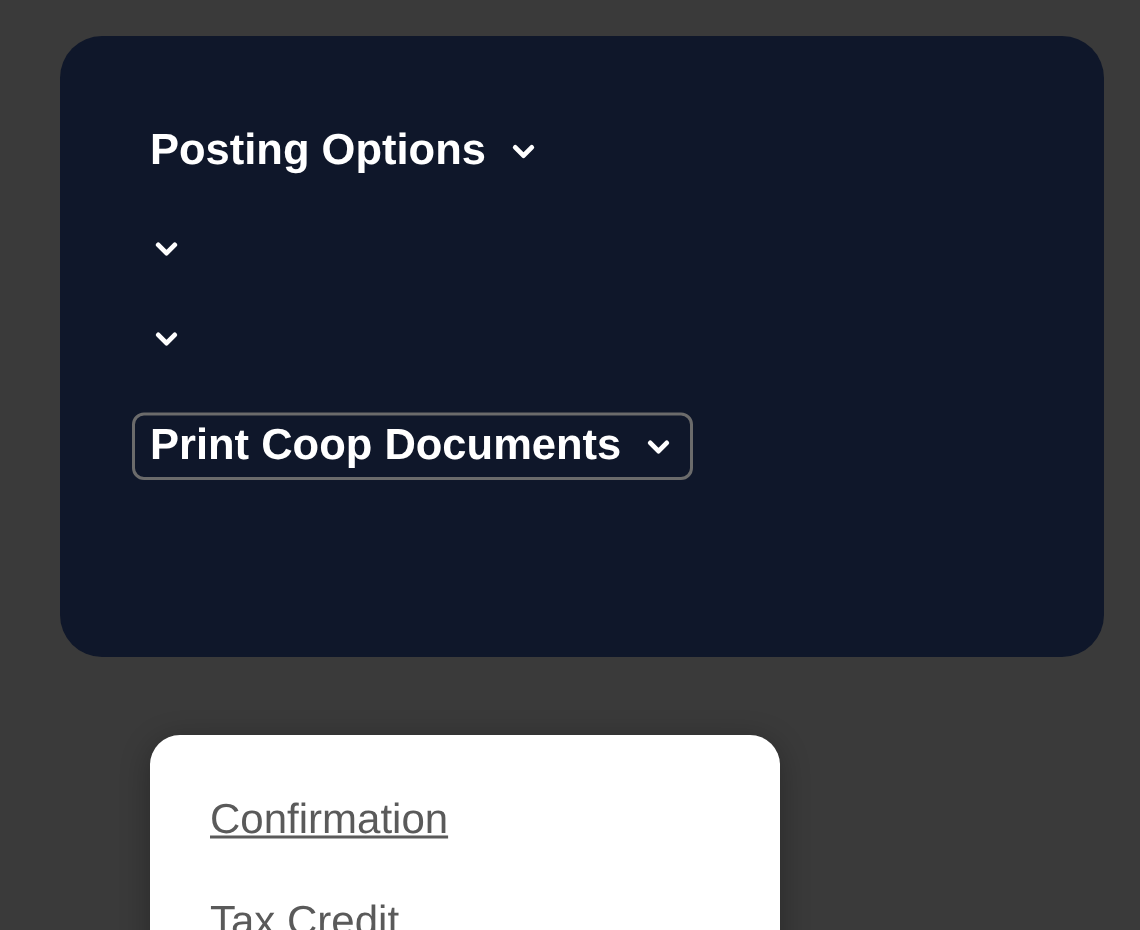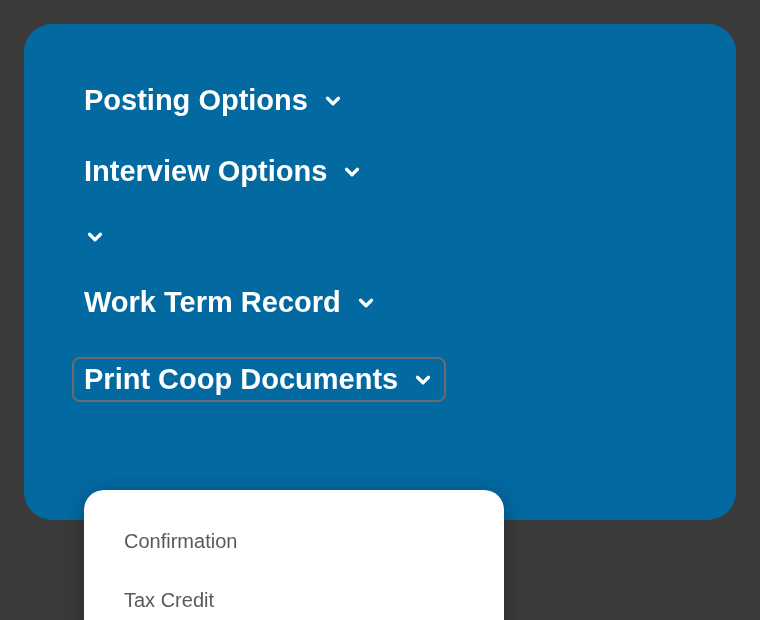--- a/index.html
+++ b/index.html
@@ -8,22 +8,22 @@
       box-sizing: border-box;
     }
     body {
       width: 760px;
       height: 620px;
       background: #3a3a3a;
       font-family: -apple-system, BlinkMacSystemFont, "Segoe UI", Helvetica, Arial, sans-serif;
       overflow: hidden;
     }
     .panel {
-      margin: 24px 24px 0 24px;
-      background: #0369a1;
+      margin: 24px 24px 0 40px;
+      background: #0f172a;
       border-radius: 28px;
       padding: 60px 60px 80px 60px;
       position: relative;
     }
     .menu-item {
       display: flex;
       align-items: center;
       gap: 14px;
       color: #ffffff;
       font-size: 29px;
@@ -56,24 +56,25 @@
       left: 60px;
       top: 466px;
       width: 420px;
       background: #ffffff;
       border-radius: 20px 20px 0 0;
       padding: 40px 40px 20px 40px;
       box-shadow: 0 4px 20px rgba(0,0,0,0.3);
     }
     .dropdown-item {
       color: #5a5a5a;
-      font-size: 20px;
+      font-size: 28px;
       font-weight: 400;
       margin-bottom: 36px;
       cursor: pointer;
+      text-decoration: underline;
     }
     .dropdown-item:last-child {
       margin-bottom: 0;
     }
   </style>
 </head>
 <body>
 
 <div class="panel">
 
@@ -81,44 +82,35 @@
     <span>Posting Options</span>
     <span class="chevron">
       <svg viewBox="0 0 24 24" fill="none" stroke="#ffffff" stroke-width="3.5" stroke-linecap="round" stroke-linejoin="round">
           <polyline points="6 9 12 15 18 9"></polyline>
         </svg>
     </span>
   </div>
 
 
   <div class="menu-item">
-    <span>Interview Options</span>
     <span class="chevron">
       <svg viewBox="0 0 24 24" fill="none" stroke="#ffffff" stroke-width="3.5" stroke-linecap="round" stroke-linejoin="round">
           <polyline points="6 9 12 15 18 9"></polyline>
         </svg>
     </span>
   </div>
 
   <div class="menu-item">
     <span class="chevron">
       <svg viewBox="0 0 24 24" fill="none" stroke="#ffffff" stroke-width="3.5" stroke-linecap="round" stroke-linejoin="round">
           <polyline points="6 9 12 15 18 9"></polyline>
         </svg>
     </span>
   </div>
 
-  <div class="menu-item">
-    <span>Work Term Record</span>
-    <span class="chevron">
-      <svg viewBox="0 0 24 24" fill="none" stroke="#ffffff" stroke-width="3.5" stroke-linecap="round" stroke-linejoin="round">
-          <polyline points="6 9 12 15 18 9"></polyline>
-        </svg>
-    </span>
-  </div>
 
   <div class="menu-item active-trigger">
     <span>Print Coop Documents</span>
     <span class="chevron">
       <svg viewBox="0 0 24 24" fill="none" stroke="#ffffff" stroke-width="3.5" stroke-linecap="round" stroke-linejoin="round">
           <polyline points="6 9 12 15 18 9"></polyline>
         </svg>
     </span>
   </div>
 

